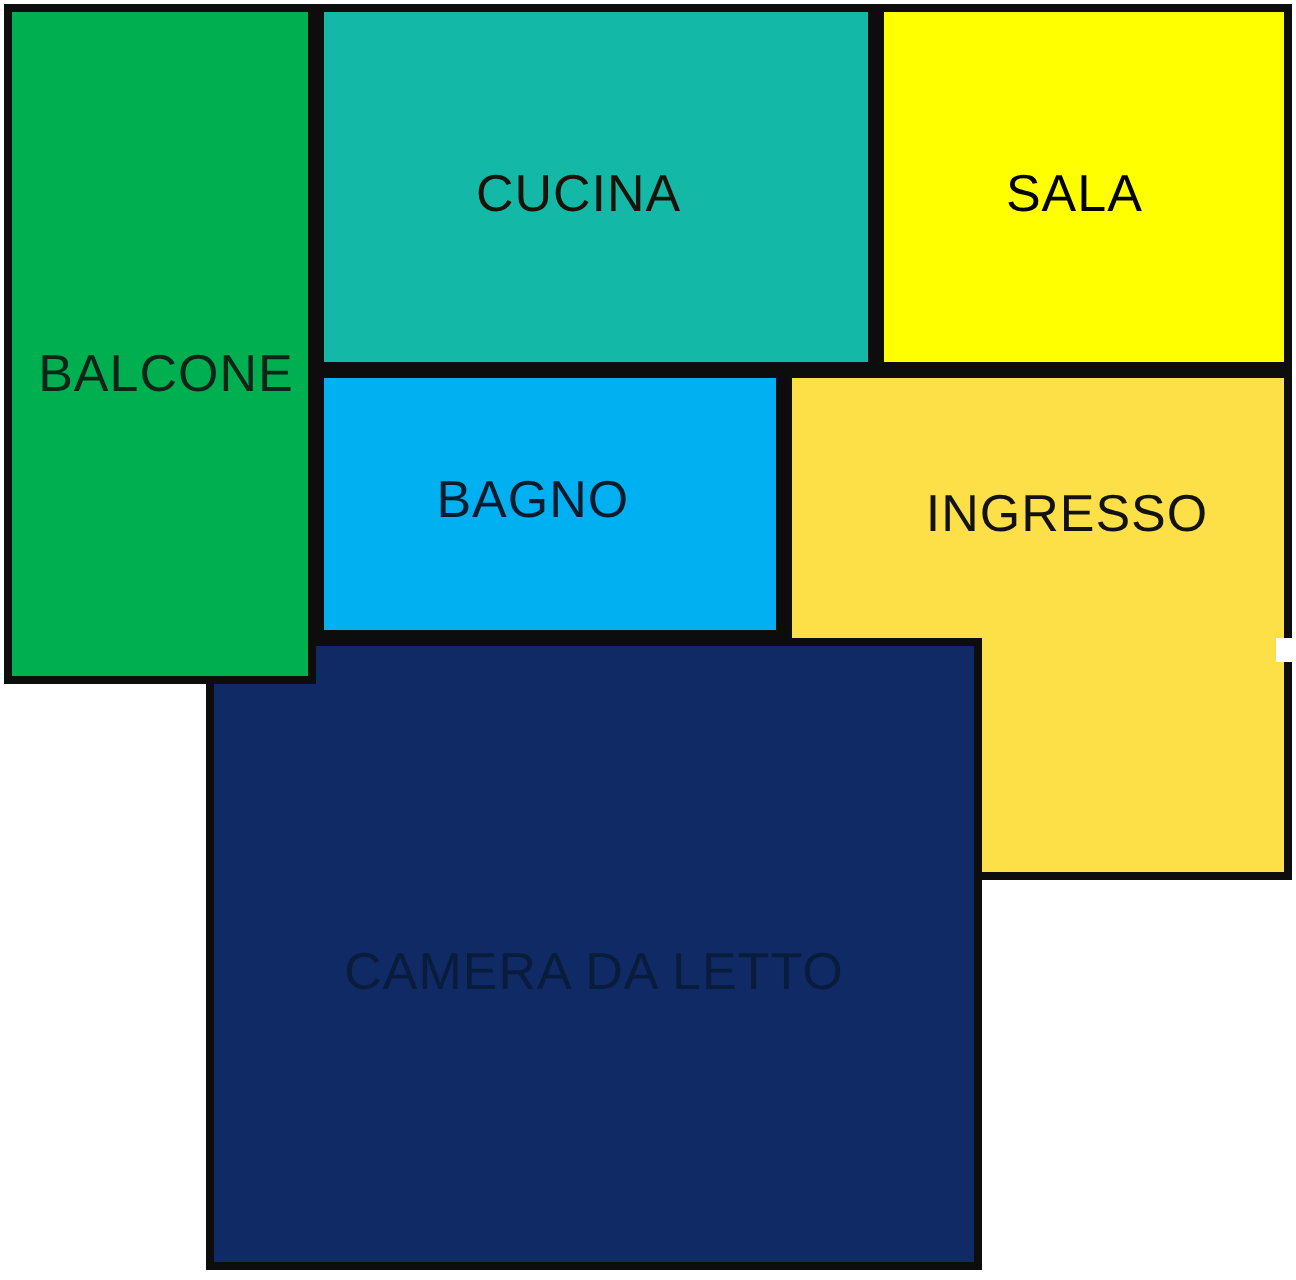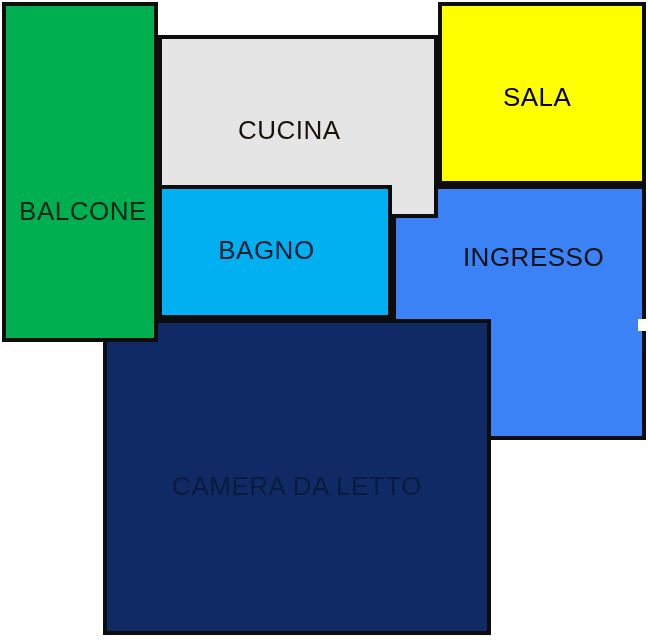--- a/index.html
+++ b/index.html
@@ -32,21 +32,21 @@
 
   
   .room-balcone  { left: 2px;   top: 2px;   width: 156px; height: 340px; z-index: 4; }
   .room-cucina   { left: 158px; top: 2px;   width: 280px; height: 183px; z-index: 1; }
   .room-sala     { left: 438px; top: 2px;   width: 208px; height: 183px; z-index: 1; }
   .room-bagno    { left: 158px; top: 185px; width: 234px; height: 134px; z-index: 1; }
   .room-ingresso { left: 392px; top: 185px; width: 254px; height: 255px; z-index: 0; }
   .room-camera   { left: 103px; top: 319px; width: 388px; height: 316px; z-index: 2; }
 
   
-  .room-balcone  .label { left: 52%;   top: 54.4%; margin-top: 24px; }
+  .room-balcone  .label { left: 52%;   top: 54.4%; }
   .room-cucina   .label { left: 46.8%; top: 51.9%; }
   .room-sala     .label { left: 47.6%; top: 51.9%; }
   .room-bagno    .label { left: 46.2%; top: 48.5%; }
   .room-ingresso .label { left: 55.9%; top: 27.5%; }
   .room-camera   .label { left: 50%;   top: 52.8%; }
 
   
   .door-gap {
     position: absolute;
     left: 638px;
@@ -59,29 +59,29 @@
 </style>
 </head>
 <body>
 
 <div class="canvas">
 
   <div class="room room-balcone" style="background: rgb(0, 176, 80);">
     <span class="label" style="color: rgb(14, 36, 24);">BALCONE</span>
   </div>
 
-  <div class="room room-cucina" style="background: #e5e5e5; margin-top: 33px;">
+  <div class="room room-cucina" style="background: #14b8a6;">
     <span class="label" style="color: rgb(26, 18, 8);">CUCINA</span>
   </div>
 
   <div class="room room-sala" style="background: rgb(255, 255, 0);">
     <span class="label" style="color: #000000;">SALA</span>
   </div>
 
-  <div class="room room-ingresso" style="background: #3b82f6;">
+  <div class="room room-ingresso" style="background: #fde047;">
     <span class="label" style="color: rgb(18, 18, 18);">INGRESSO</span>
   </div>
 
   <div class="room room-bagno" style="background: rgb(0, 176, 240);">
     <span class="label" style="color: rgb(10, 27, 46);">BAGNO</span>
   </div>
 
   <div class="room room-camera" style="background: rgb(16, 42, 102); padding-left: 36px;">
     <span class="label" style="color: rgb(10, 28, 60);">CAMERA DA LETTO</span>
   </div>

